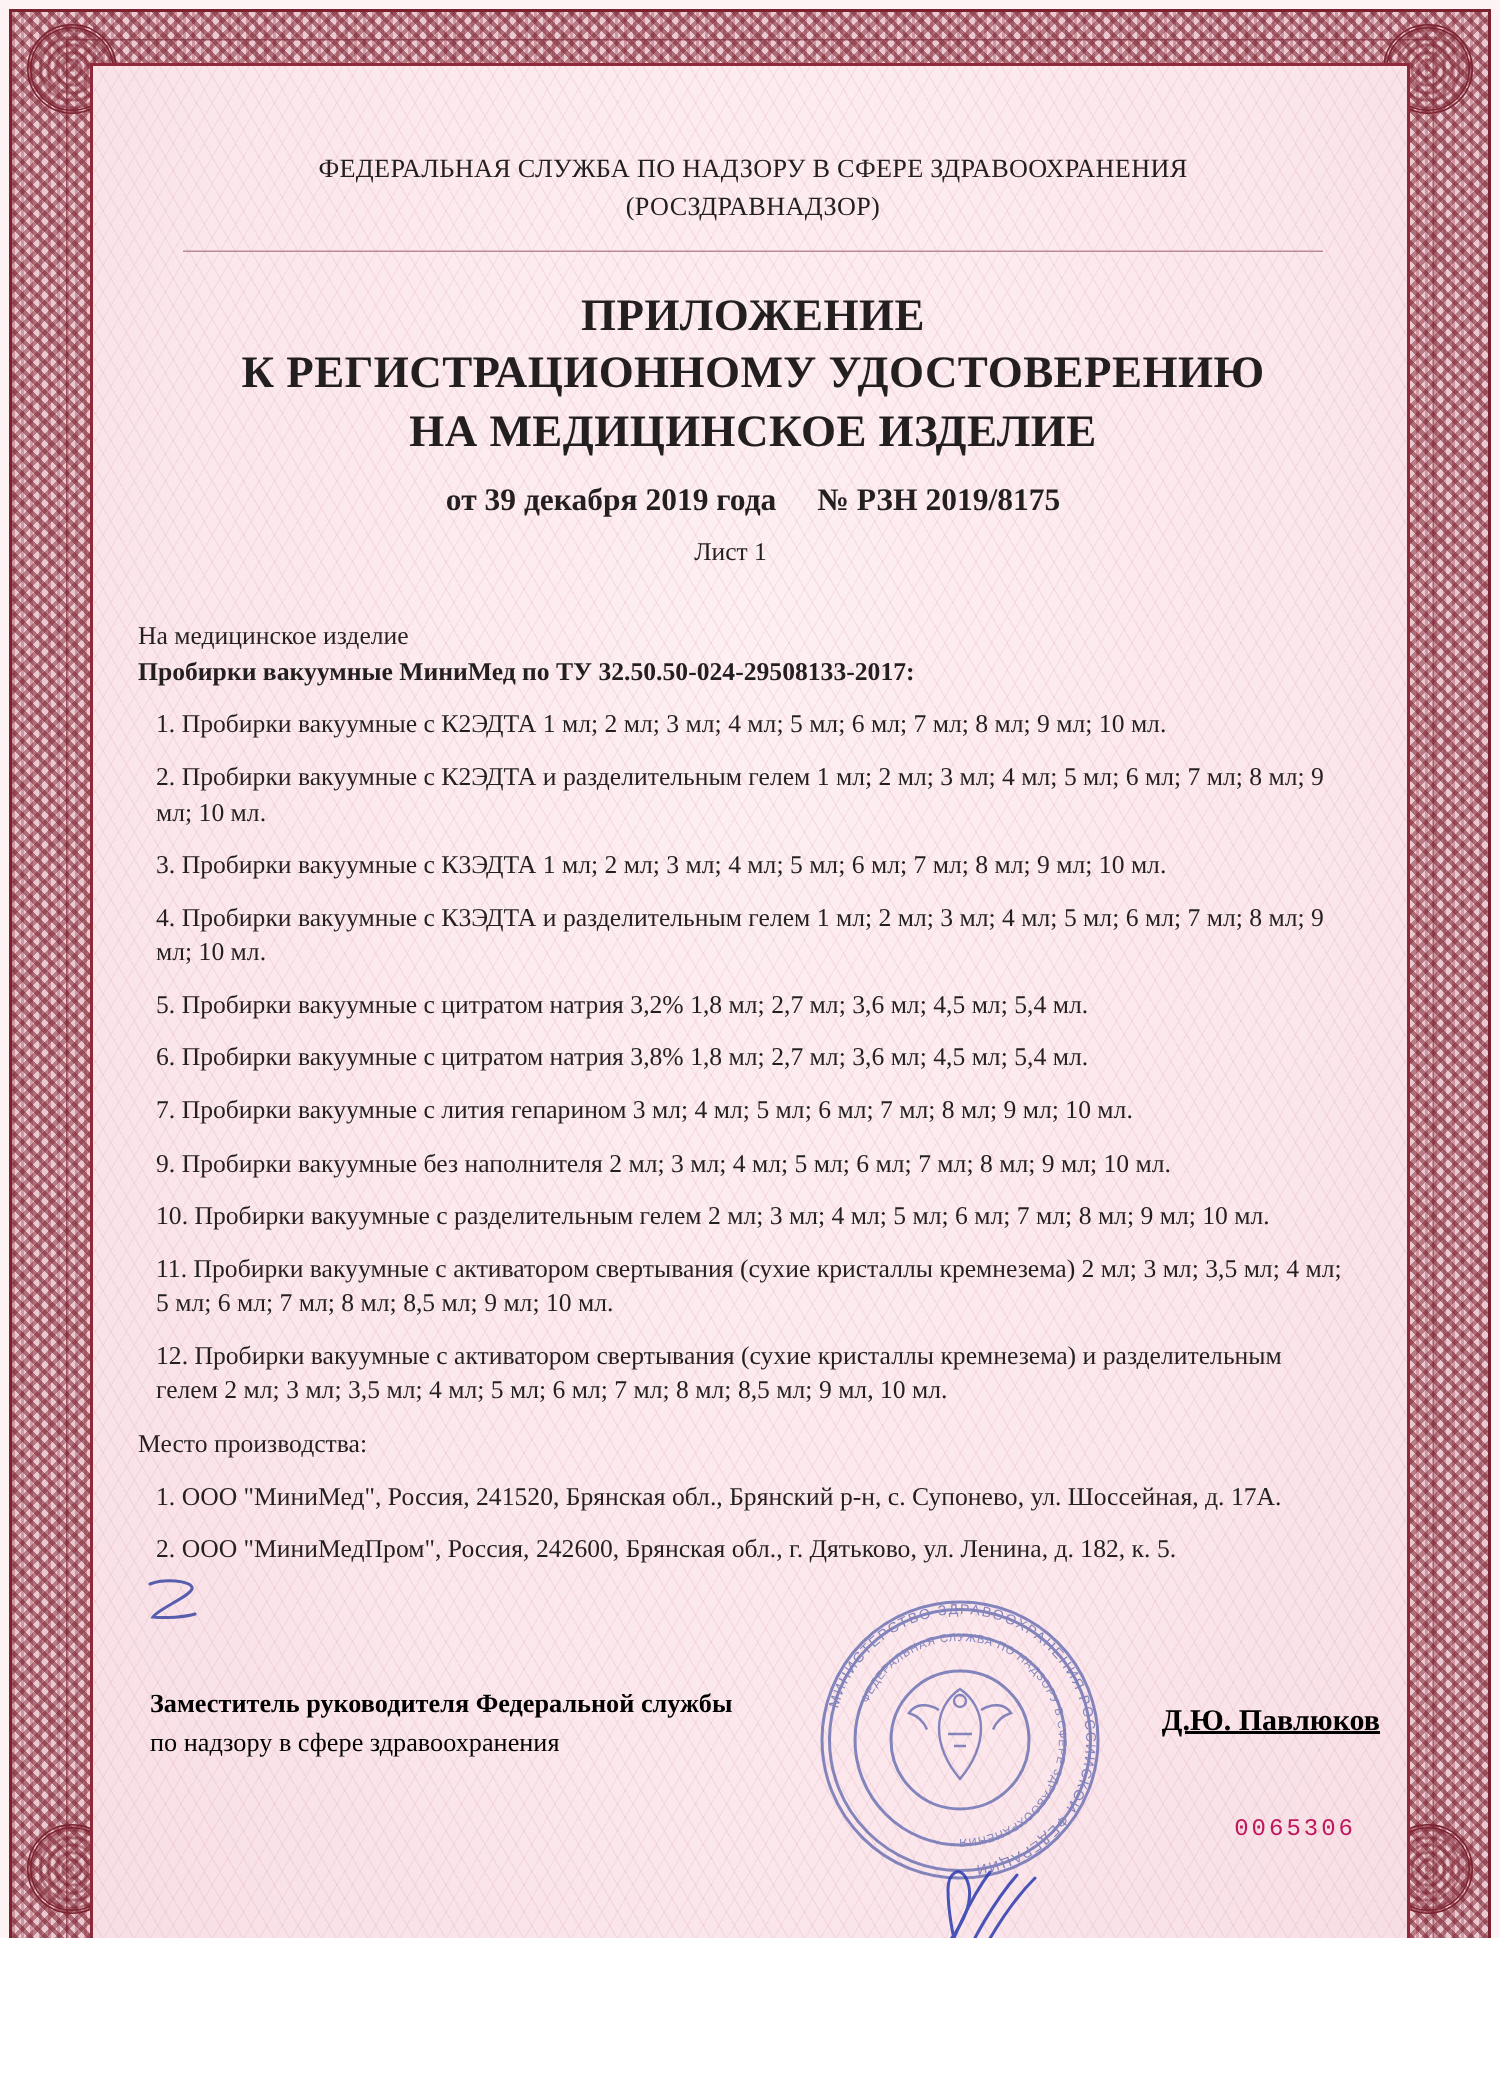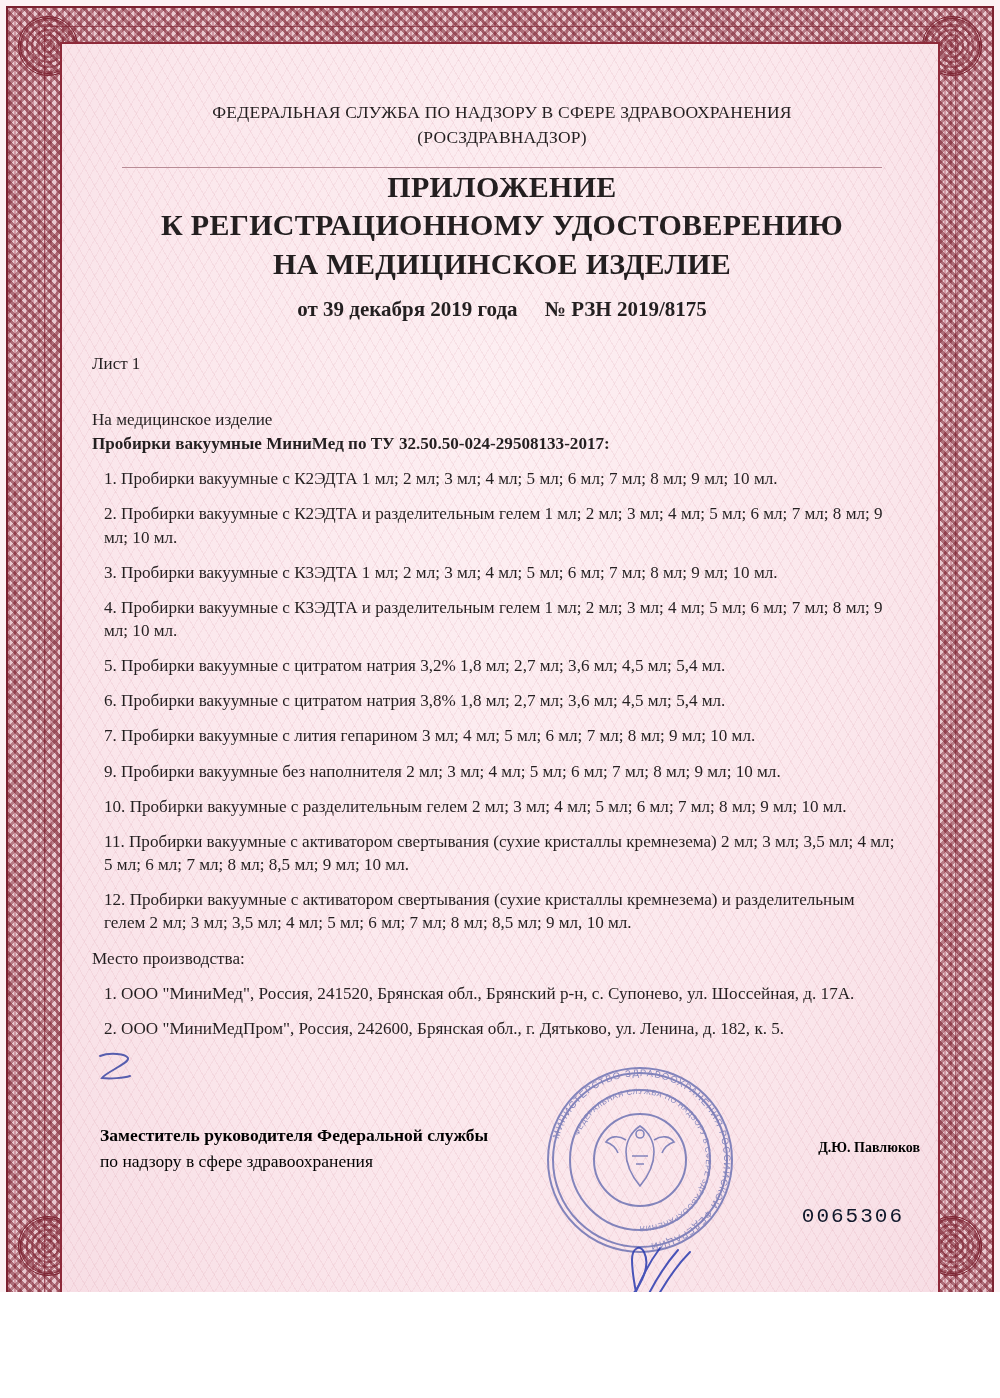--- a/index.html
+++ b/index.html
@@ -85,37 +85,38 @@
     line-height: 1.45;
   }
   .hr-thin {
     margin: 16px auto 0 auto;
     width: 760px;
     height: 1px;
     background: #b98b95;
   }
   .title {
     text-align: center;
+    margin-top: 24px;
     font-size: 30px;
     font-weight: bold;
     line-height: 1.28;
     letter-spacing: .3px;
   }
   .docdate {
     text-align: center;
     margin-top: 14px;
     font-size: 21px;
     font-weight: bold;
   }
   .docdate .num {
     margin-left: 22px;
   }
   .sheet {
-    text-align: left;
-    margin-top: 32px;
+    text-align: center;
+    margin-top: 12px;
     padding-right: 30px;
     font-size: 17px;
   }
 
   .body-block {
     margin-top: 34px;
     font-size: 17.1px;
     line-height: 1.355;
   }
   .body-block .lead {
@@ -143,33 +144,34 @@
     display: flex;
     justify-content: space-between;
     align-items: center;
   }
   .sig-left {
     font-size: 17.5px;
     line-height: 1.45;
   }
   .sig-left .l1 { font-weight: bold; }
   .sig-name {
-    font-size: 14px;
+    font-size: 20px;
     font-weight: bold;
     white-space: nowrap;
     padding-bottom: 2px;
+    text-decoration: underline;
   }
 
   .serial {
     position: absolute;
     right: 96px;
     bottom: 64px;
-    color: #0f172a;
+    color: #be185d;
     font-family: "Liberation Mono", monospace;
-    font-size: 21px;
+    font-size: 16px;
     letter-spacing: 2px;
   }
 
   
   .stamp {
     position: absolute;
     left: 540px;
     top: 1060px;
     width: 200px;
     height: 200px;

